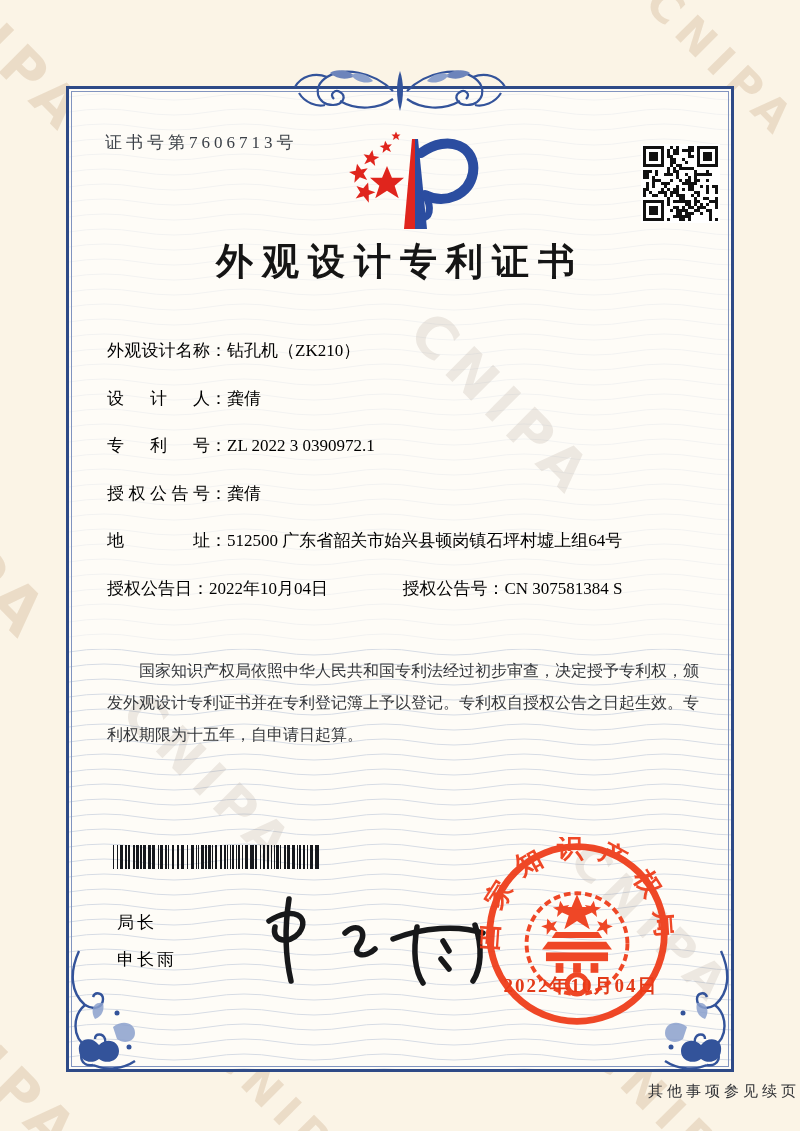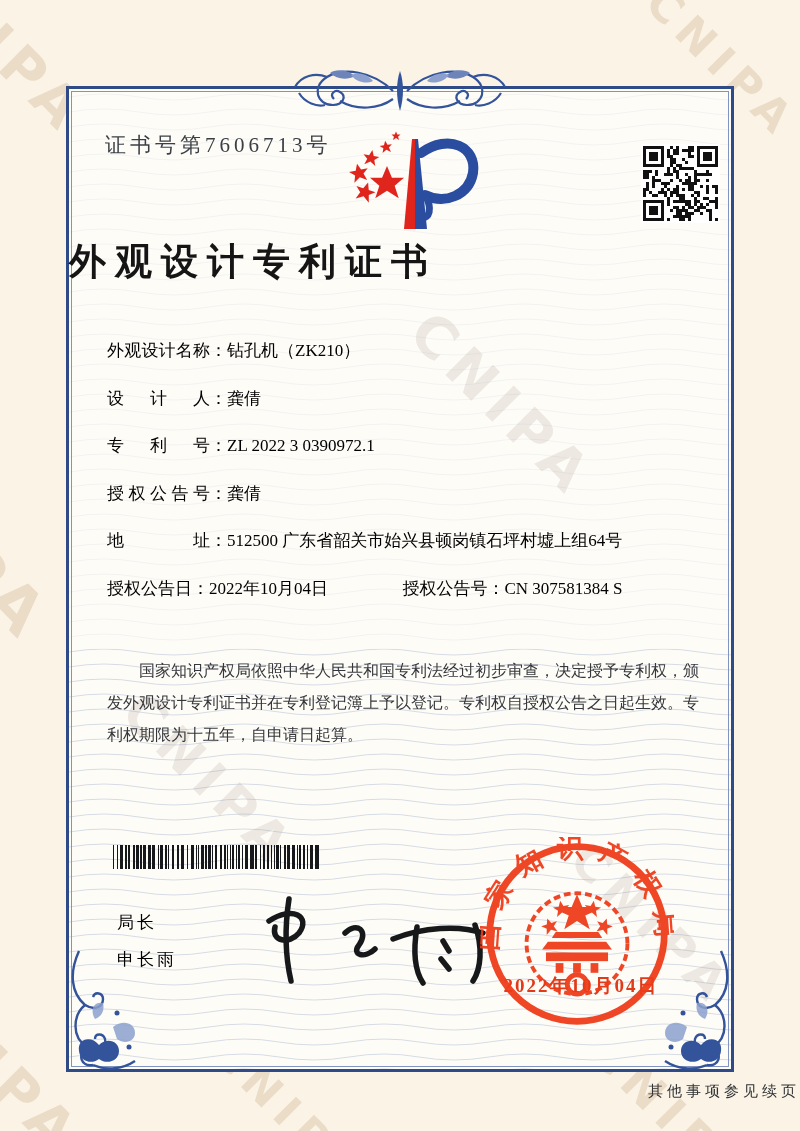--- a/index.html
+++ b/index.html
@@ -25,25 +25,25 @@
     background:#fefcf7;border:3px solid #2e4a87;
   }
   .inner-line{position:absolute;inset:2px;border:1px solid #8194bf;pointer-events:none;z-index:1;}
   .waves{position:absolute;inset:0;z-index:0;pointer-events:none;}
   .orn{position:absolute;z-index:2;pointer-events:none;}
   .orn-top{left:216px;top:-26px;}
   .orn-bl{left:-4px;bottom:-4px;}
   .orn-br{right:-4px;bottom:-4px;}
   
   .content{position:absolute;inset:0;z-index:3;}
-  .cert-no{position:absolute;left:36px;top:42px;font-size:21px;letter-spacing:4px;color:#3a3f46;}
+  .cert-no{position:absolute;left:36px;top:42px;font-size:17px;letter-spacing:4px;color:#3a3f46;}
   .logo{position:absolute;left:266px;top:36px;}
   .qr{position:absolute;left:572px;top:55px;width:79px;height:79px;background:#fff;padding:2px;box-sizing:border-box;}
   .title{
-    position:absolute;left:0;top:148px;width:100%;
+    position:absolute;left:0;top:148px;width:100%;text-align:center;
     font-size:37px;font-weight:700;letter-spacing:9px;color:#151515;
   }
   .fields{position:absolute;left:38px;top:250px;right:30px;font-size:17px;color:#000000;}
   .frow{height:47.5px;white-space:nowrap;}
   .lbl{display:inline-block;width:103px;text-align:justify;text-align-last:justify;}
   .colon{display:inline-block;}
   .grant-row{height:47.5px;}
   .grant-gap{display:inline-block;width:66px;}
   .paras{position:absolute;left:38px;top:566px;width:592px;font-size:16px;line-height:32px;color:#35373b;text-align:justify;}
   .paras p{margin:0;text-indent:2em;}

